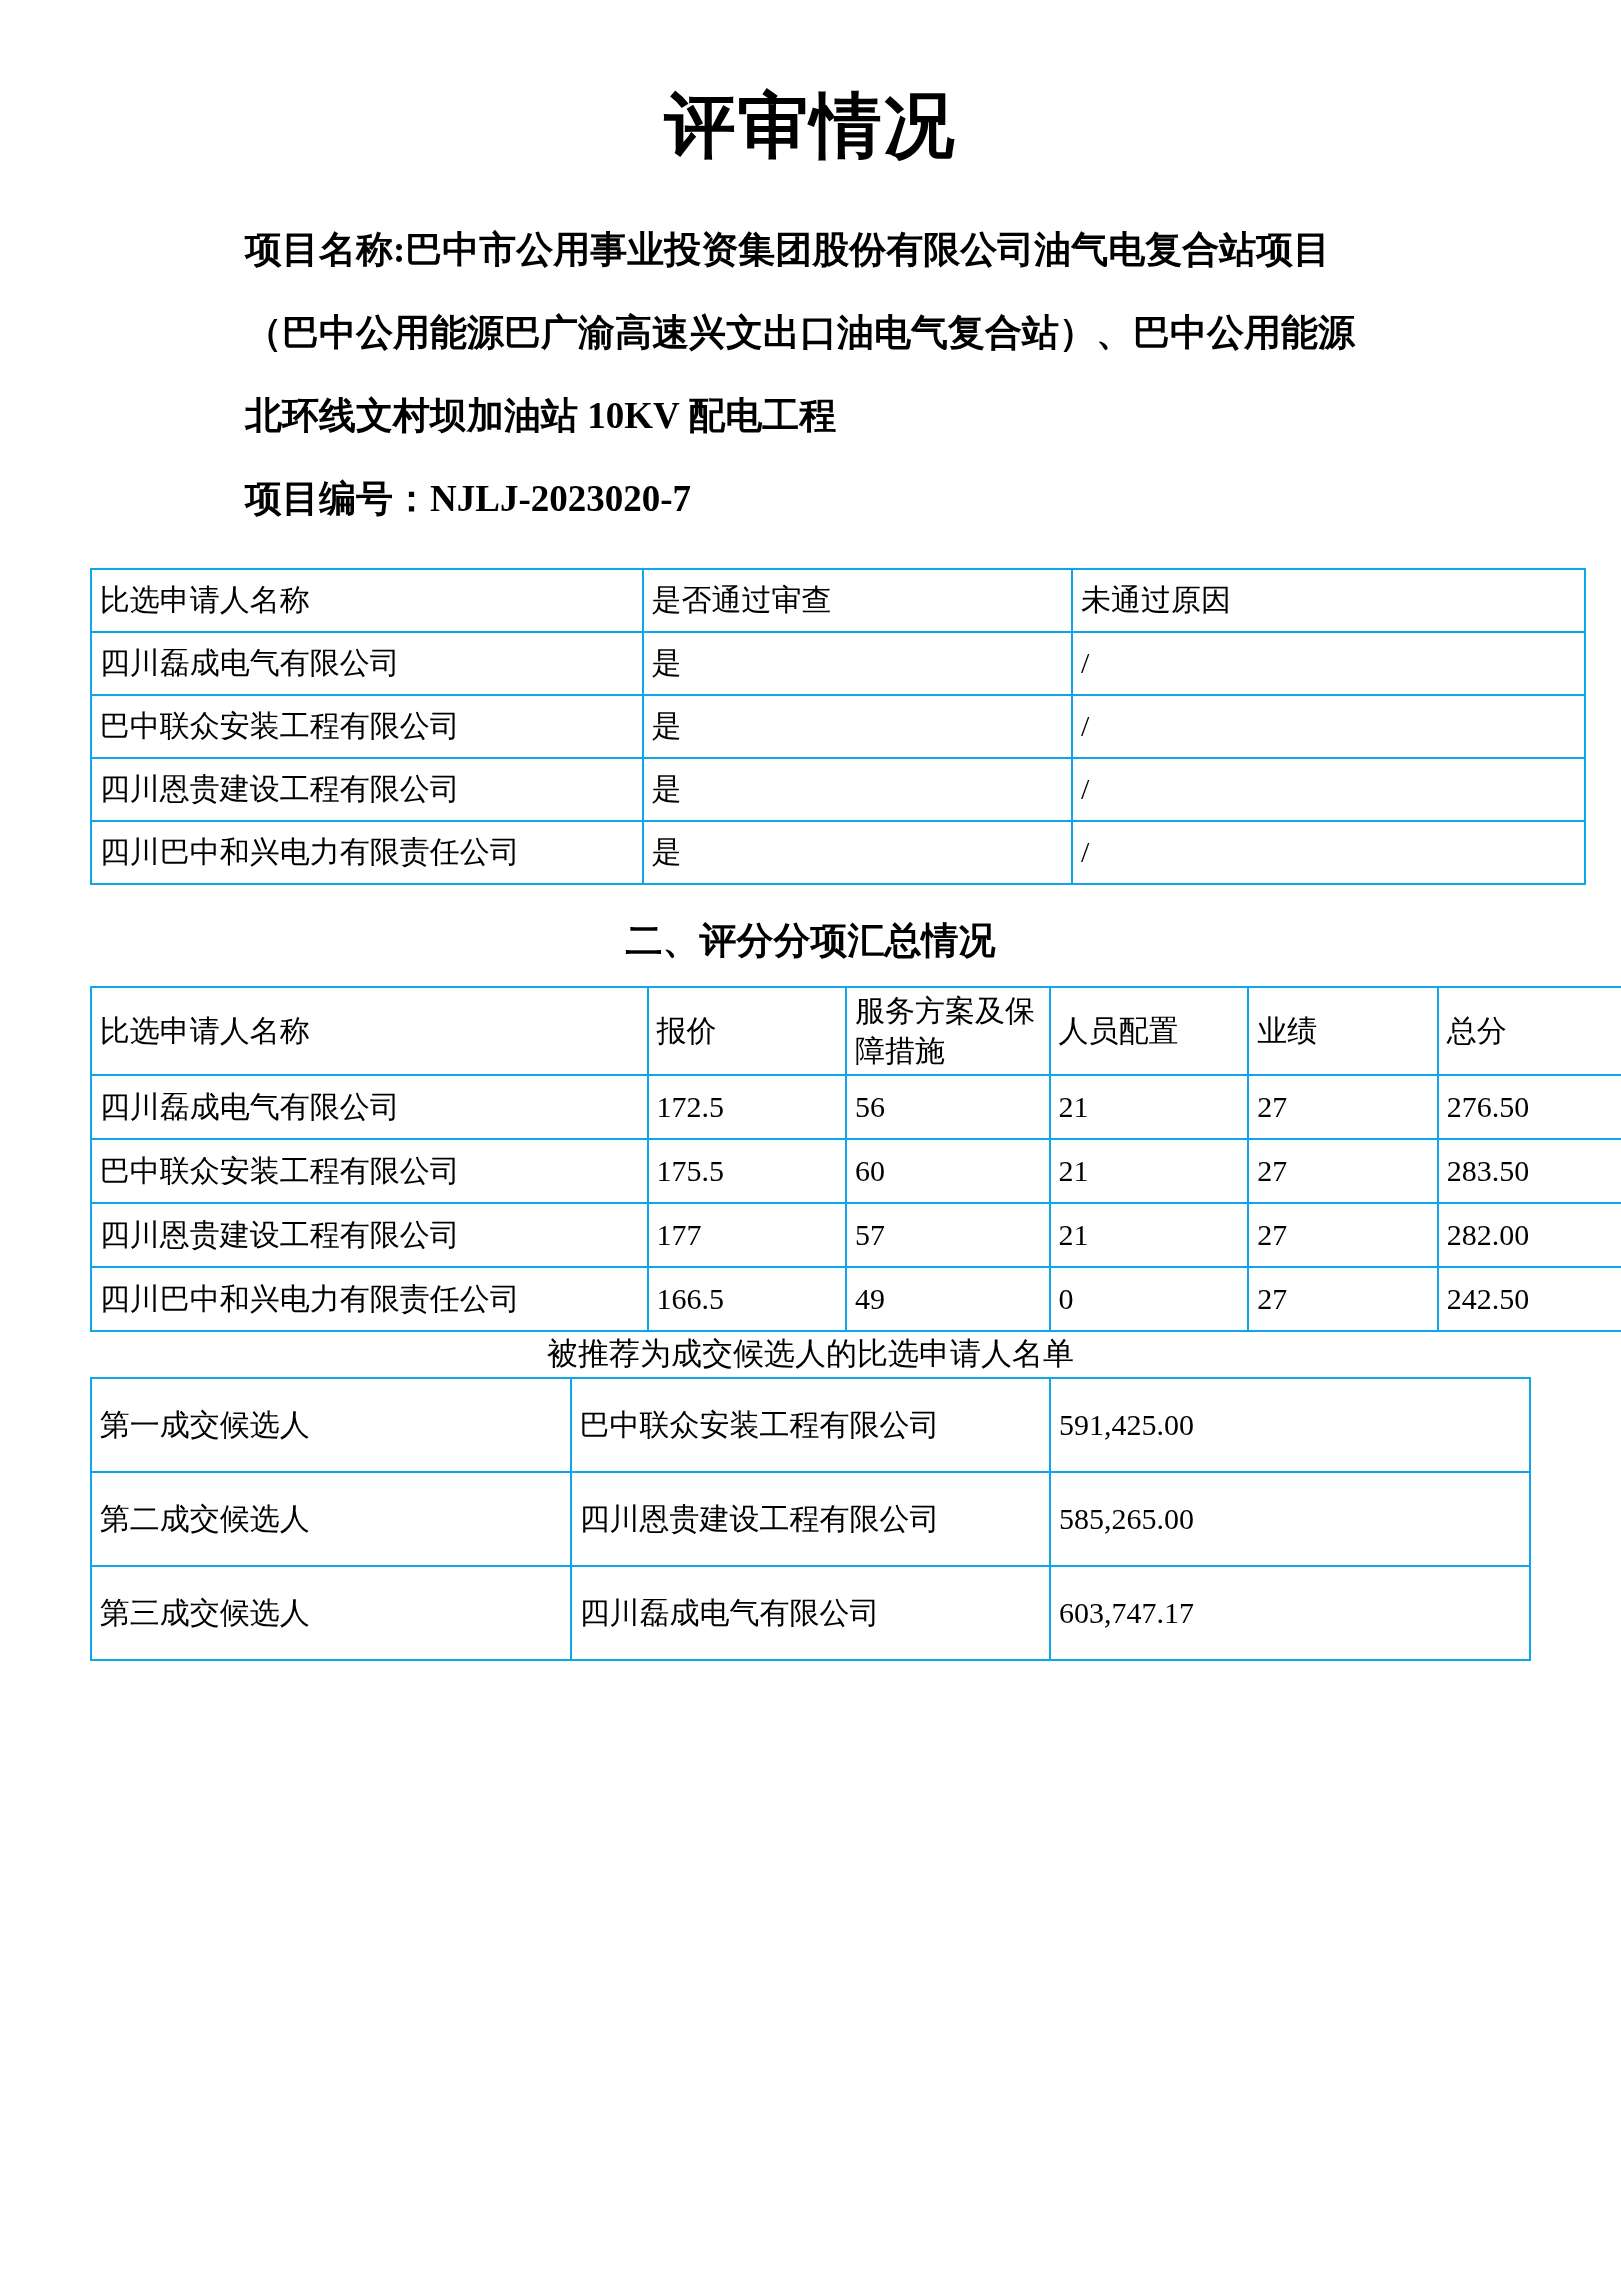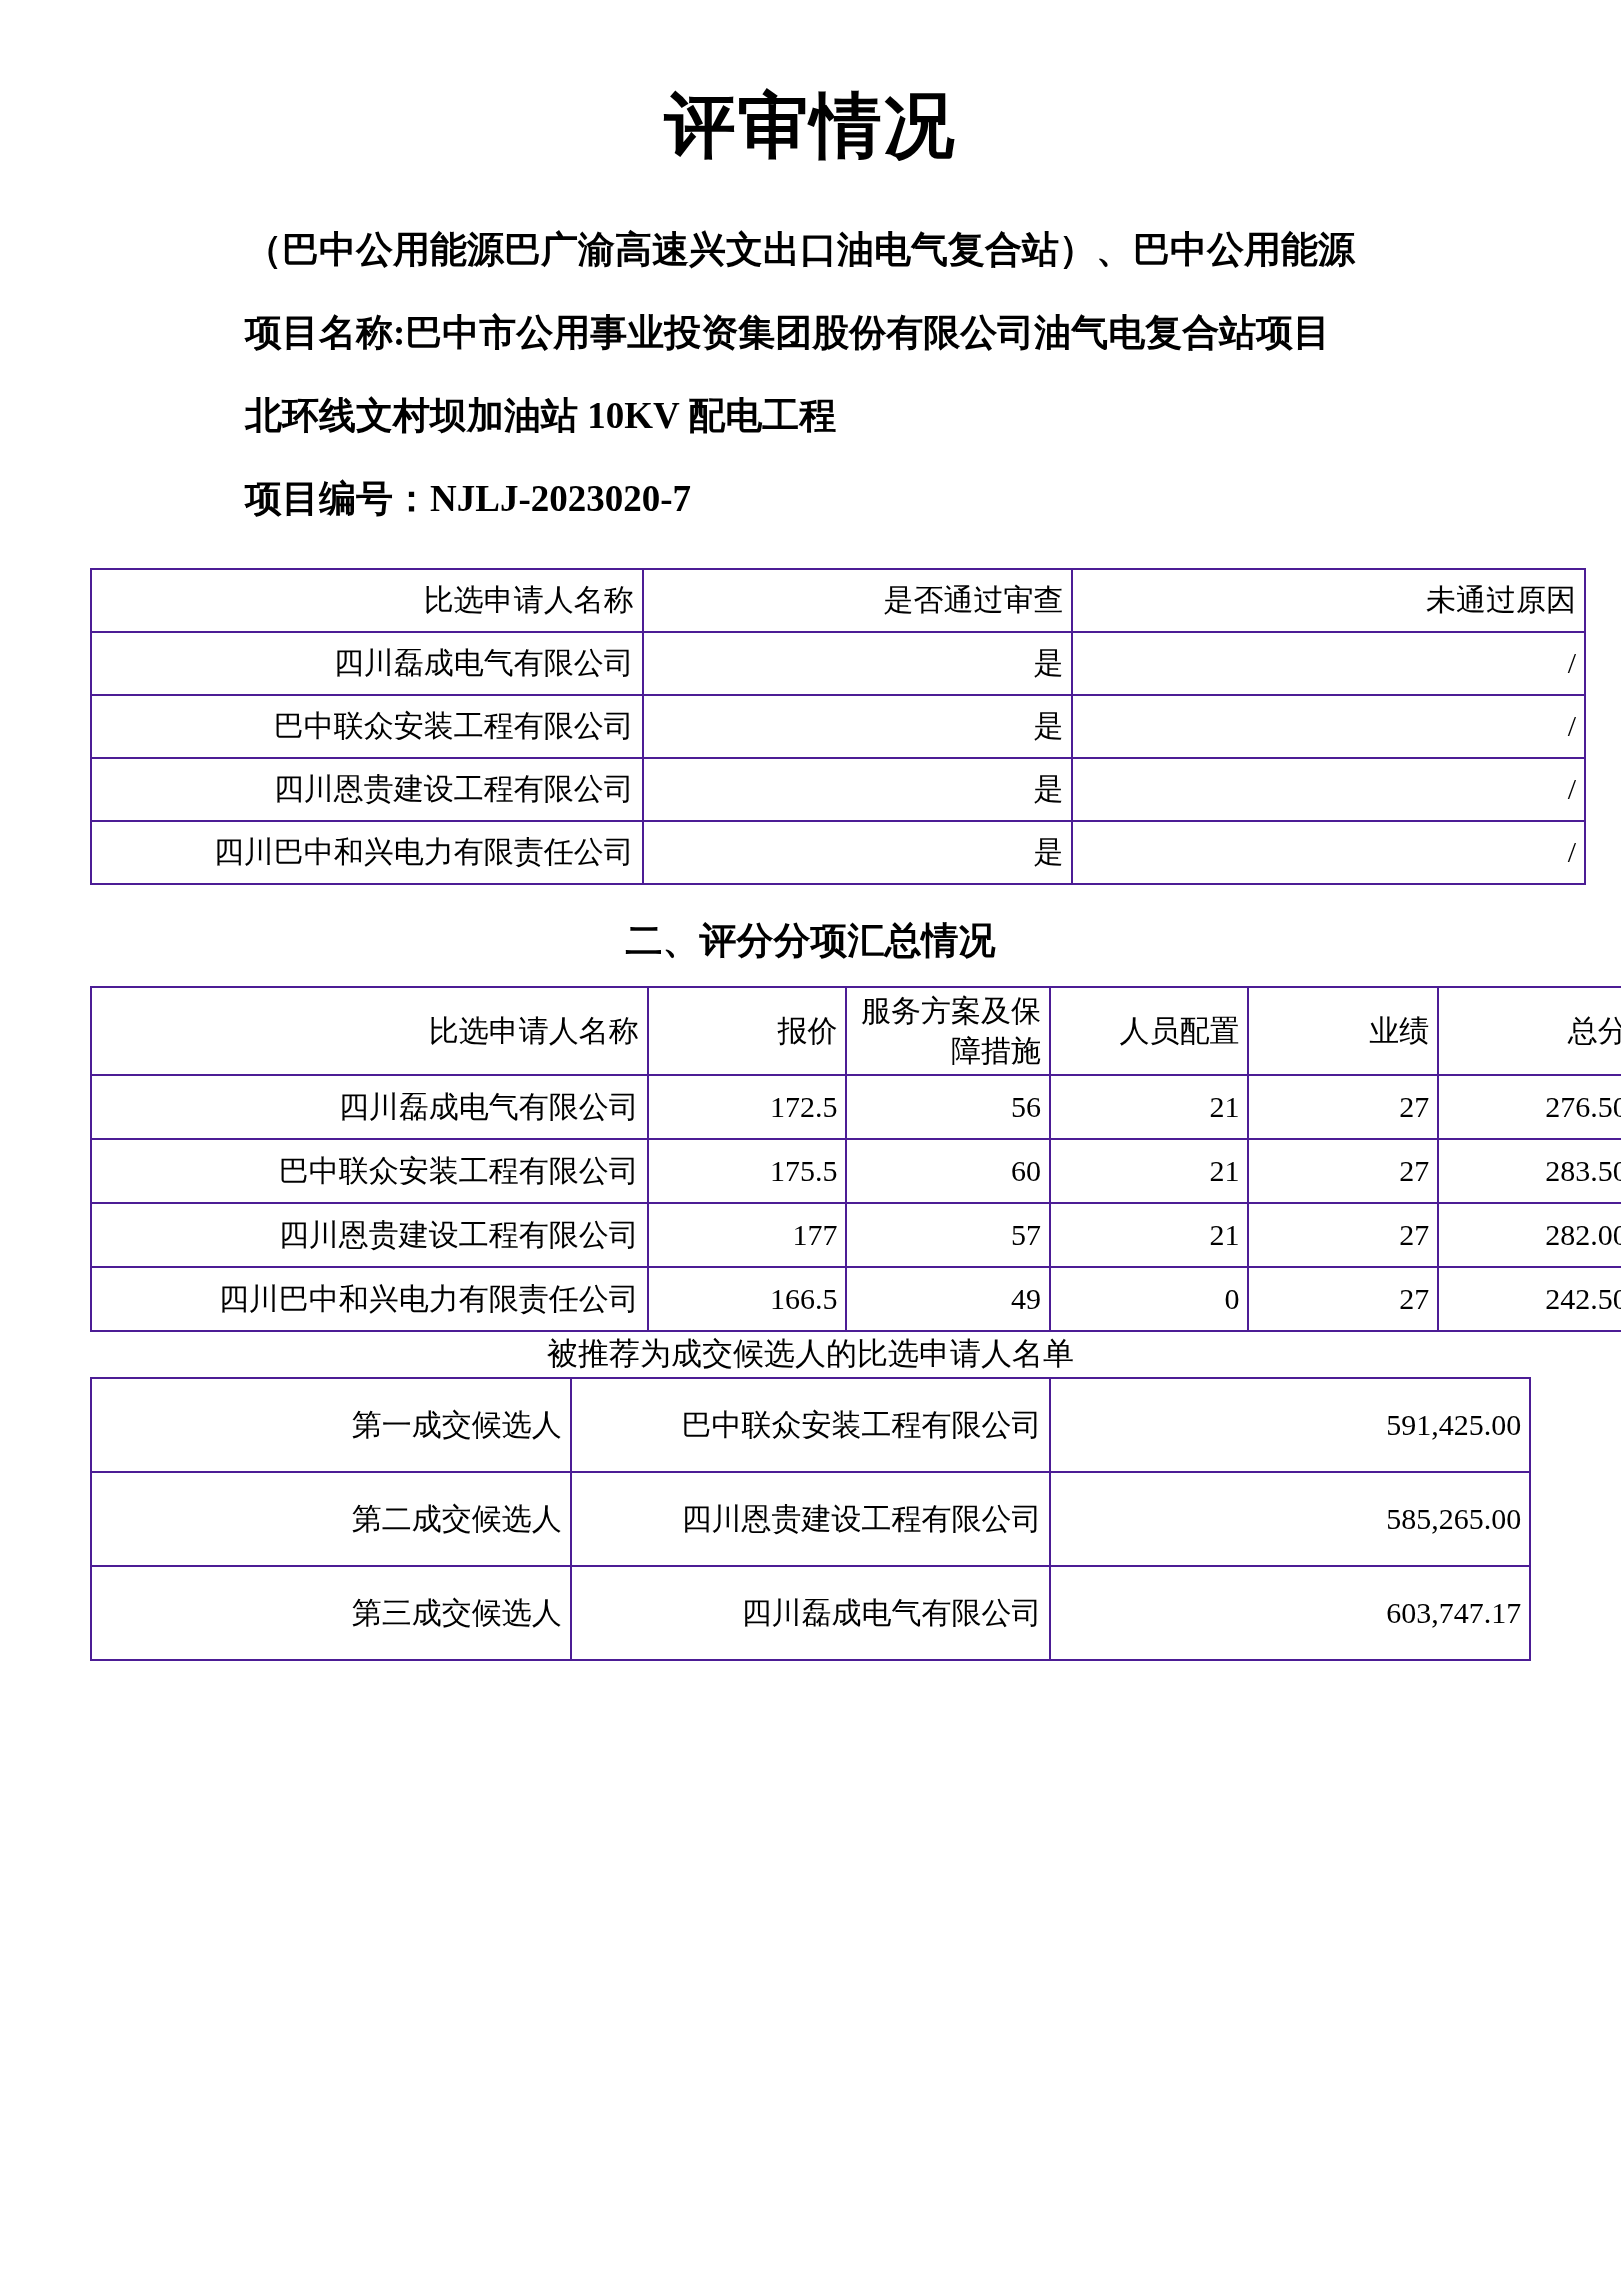--- a/index.html
+++ b/index.html
@@ -51,22 +51,22 @@
   table{
     border-collapse:collapse;
     table-layout:fixed;
     margin-left:90px;
     width:1441px;
   }
   .t1{margin-top:27.4px;}
   .t2{margin-top:21.6px;}
   .t3{margin-top:2px;}
   td,th{
-    border:2px solid #4c1d95;
-    text-align:right;
+    border:2px solid #0ea5e9;
+    text-align:left;
     vertical-align:middle;
     font-size:30px;
     font-weight:normal;
     padding:2px 7.8px;
     line-height:1.35;
   }
   .t1 tr{height:63px;}
   .t2 tr.hdr{height:88px;}
   .t2 tr{height:64px;}
   .t3 tr.hdr{height:80px;}
@@ -78,22 +78,22 @@
   .t3 .c0{width:221px;} .t3 .c1{width:691px;} .t3 .c2{width:529px;}
 </style>
 </head>
 <body>
 
 <div class="doc">
 
   <h1 class="doc-title">评审情况</h1>
 
   <div class="intro">
+    <p>项目名称:巴中市公用事业投资集团股份有限公司油气电复合站项目</p>
     <p>（巴中公用能源巴广渝高速兴文出口油电气复合站）、巴中公用能源</p>
-    <p>项目名称:巴中市公用事业投资集团股份有限公司油气电复合站项目</p>
     <p>北环线文村坝加油站 10KV 配电工程</p>
     <p>项目编号：NJLJ-2023020-7</p>
   </div>
 
 
   <table class="t1">
     <tbody>
       <tr class="hdr">
         <td class="c0">比选申请人名称</td>
         <td class="c1">是否通过审查</td>

